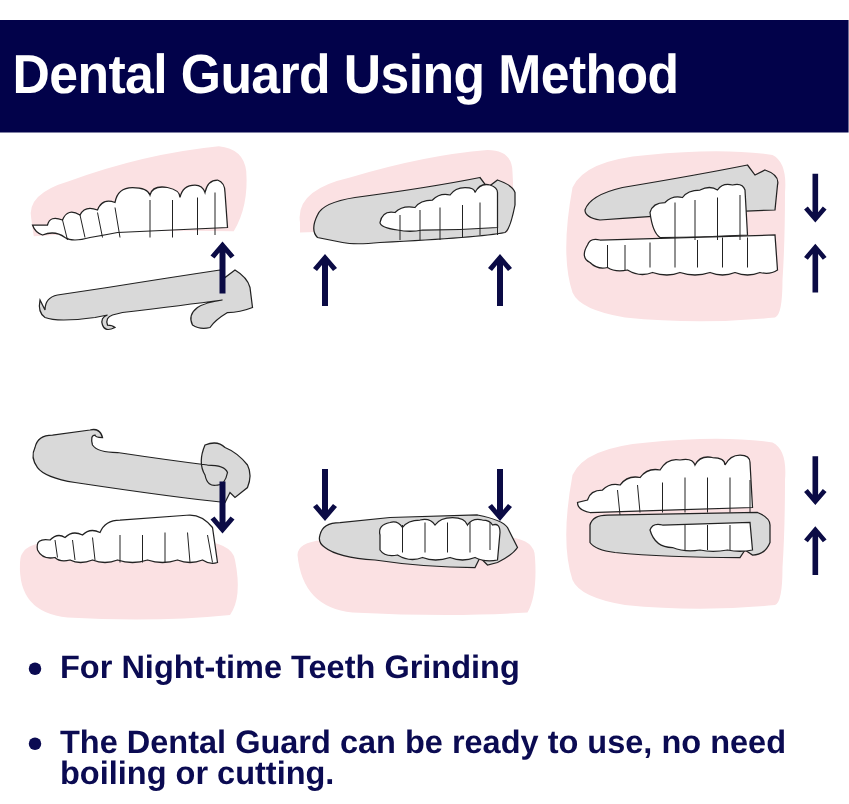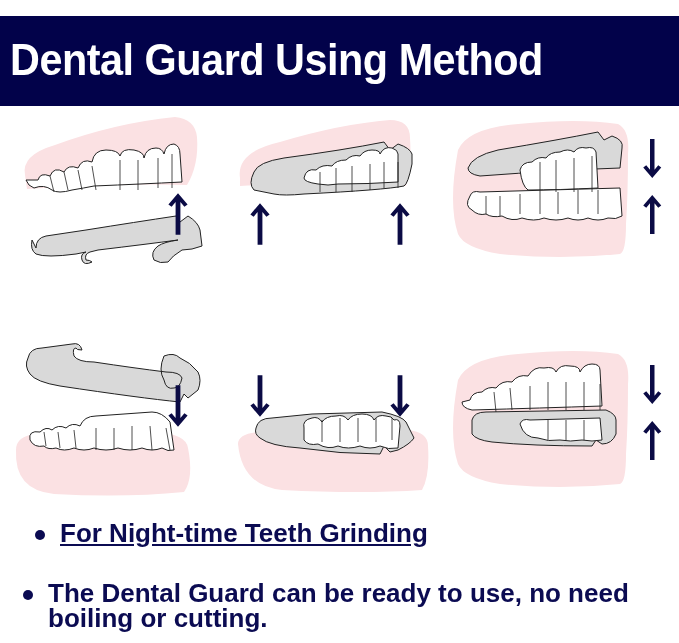--- a/index.html
+++ b/index.html
@@ -4,21 +4,21 @@
 <style>
   html, body { margin: 0; padding: 0; background: #ffffff; }
   body { width: 679px; height: 643px; position: relative; overflow: hidden; font-family: "Liberation Sans", sans-serif; }
   .header { position: absolute; left: 0; top: 0; width: 679px; height: 90px; background: #02024a; margin-top: 16px; }
   .header-title { position: absolute; left: 10px; top: 14px; color: #ffffff; font-weight: bold; font-size: 44px; line-height: 60px; letter-spacing: -0.5px; white-space: nowrap; transform: scaleX(0.94); transform-origin: left center; }
   .panel { position: absolute; }
   .panel svg { display: block; }
   .bullets { position: absolute; left: 22px; top: 515px; width: 650px; color: #0b0b52; font-weight: bold; font-size: 26px; }
   .bullet { position: relative; padding-left: 26px; line-height: 25px; }
   .bullet-dot { position: absolute; left: 1px; top: 9px; width: 10px; height: 10px; border-radius: 50%; background: #0b0b52; }
-  .bullet-1 { position: absolute; top: 6px; left: 12px; white-space: nowrap; text-decoration: underline; }
+  .bullet-1 { position: absolute; top: 6px; left: 0; white-space: nowrap; }
   .bullet-2 { position: absolute; top: 66px; left: 0; width: 640px; }
 </style>
 </head>
 <body>
 
 <div class="header">
   <div class="header-title">Dental Guard Using Method</div>
 </div>
 
 <svg width="0" height="0" style="position:absolute">

